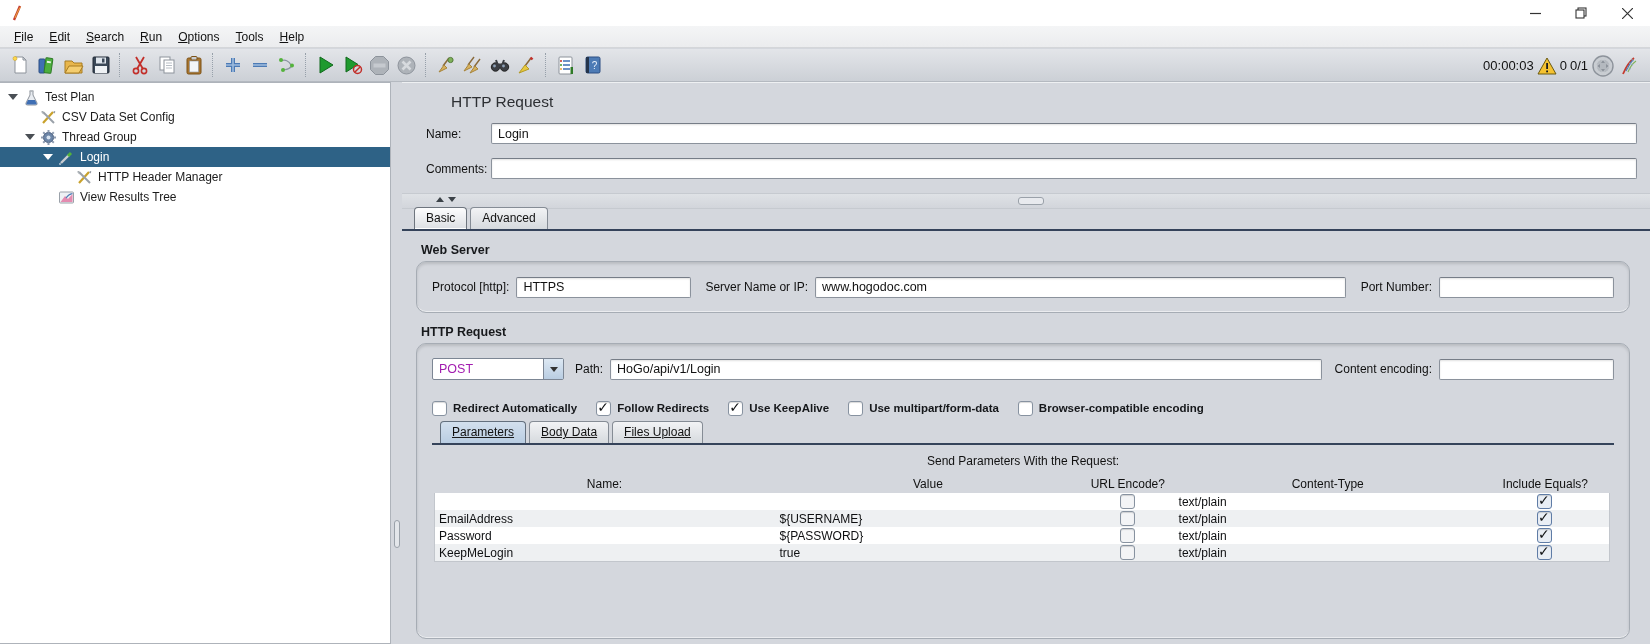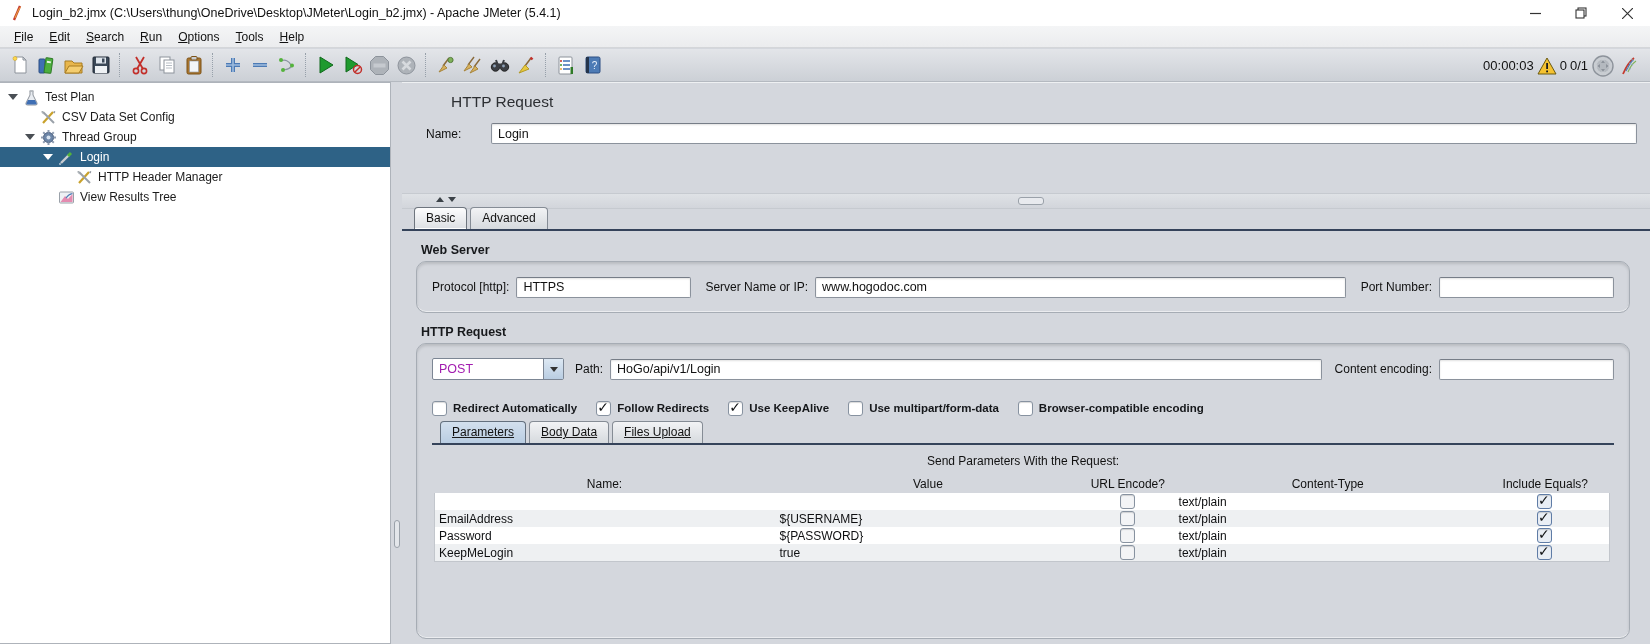--- a/index.html
+++ b/index.html
@@ -88,21 +88,20 @@
 </head>
 <body>
 
 <div class="titlebar">
   <span class="app-icon">
     <svg width="16" height="16" viewBox="0 0 16 16">
       <path d="M11 1 L5 15" stroke="#c43b2f" stroke-width="2.4"></path>
       <path d="M11.5 2 C9 5 7.5 9 6 13" stroke="#e8a13c" stroke-width="1.1" fill="none"></path>
     </svg>
   </span>
-  <span class="title">Login_b2.jmx (C:\Users\thung\OneDrive\Desktop\JMeter\Login_b2.jmx) - Apache JMeter (5.4.1)</span>
   <div class="win-controls">
     <div class="win-btn">
       <svg width="11" height="11" viewBox="0 0 11 11">
           <path d="M0 5.5 H11" stroke="#333" stroke-width="1.2"></path>
         </svg>
     </div>
     <div class="win-btn">
       <svg width="12" height="12" viewBox="0 0 12 12">
         <rect x="3" y="1" width="8" height="8" fill="none" stroke="#333" stroke-width="1.1"></rect>
         <rect x="1" y="3" width="8" height="8" fill="#fff" stroke="#333" stroke-width="1.1"></rect>
@@ -381,20 +380,24 @@
     <div class="v-grip"></div>
   </div>
 
   <div class="editor">
     <div class="ed-title">HTTP Request</div>
 
     <div class="field-row" style="top:39px">
       <span class="f-label">Name:</span>
       <input class="tfield" type="text" value="Login" style="">
     </div>
+    <div class="field-row" style="top:74px">
+      <span class="f-label">Comments:</span>
+      <input class="tfield" type="text" value="" style="">
+    </div>
 
     <div class="splitter-h">
       <div class="split-arrows">
           <span class="arr-up"></span>
           <span class="arr-down"></span>
         </div>
       <div class="split-grip"></div>
     </div>
 
     <div class="tabbar">

